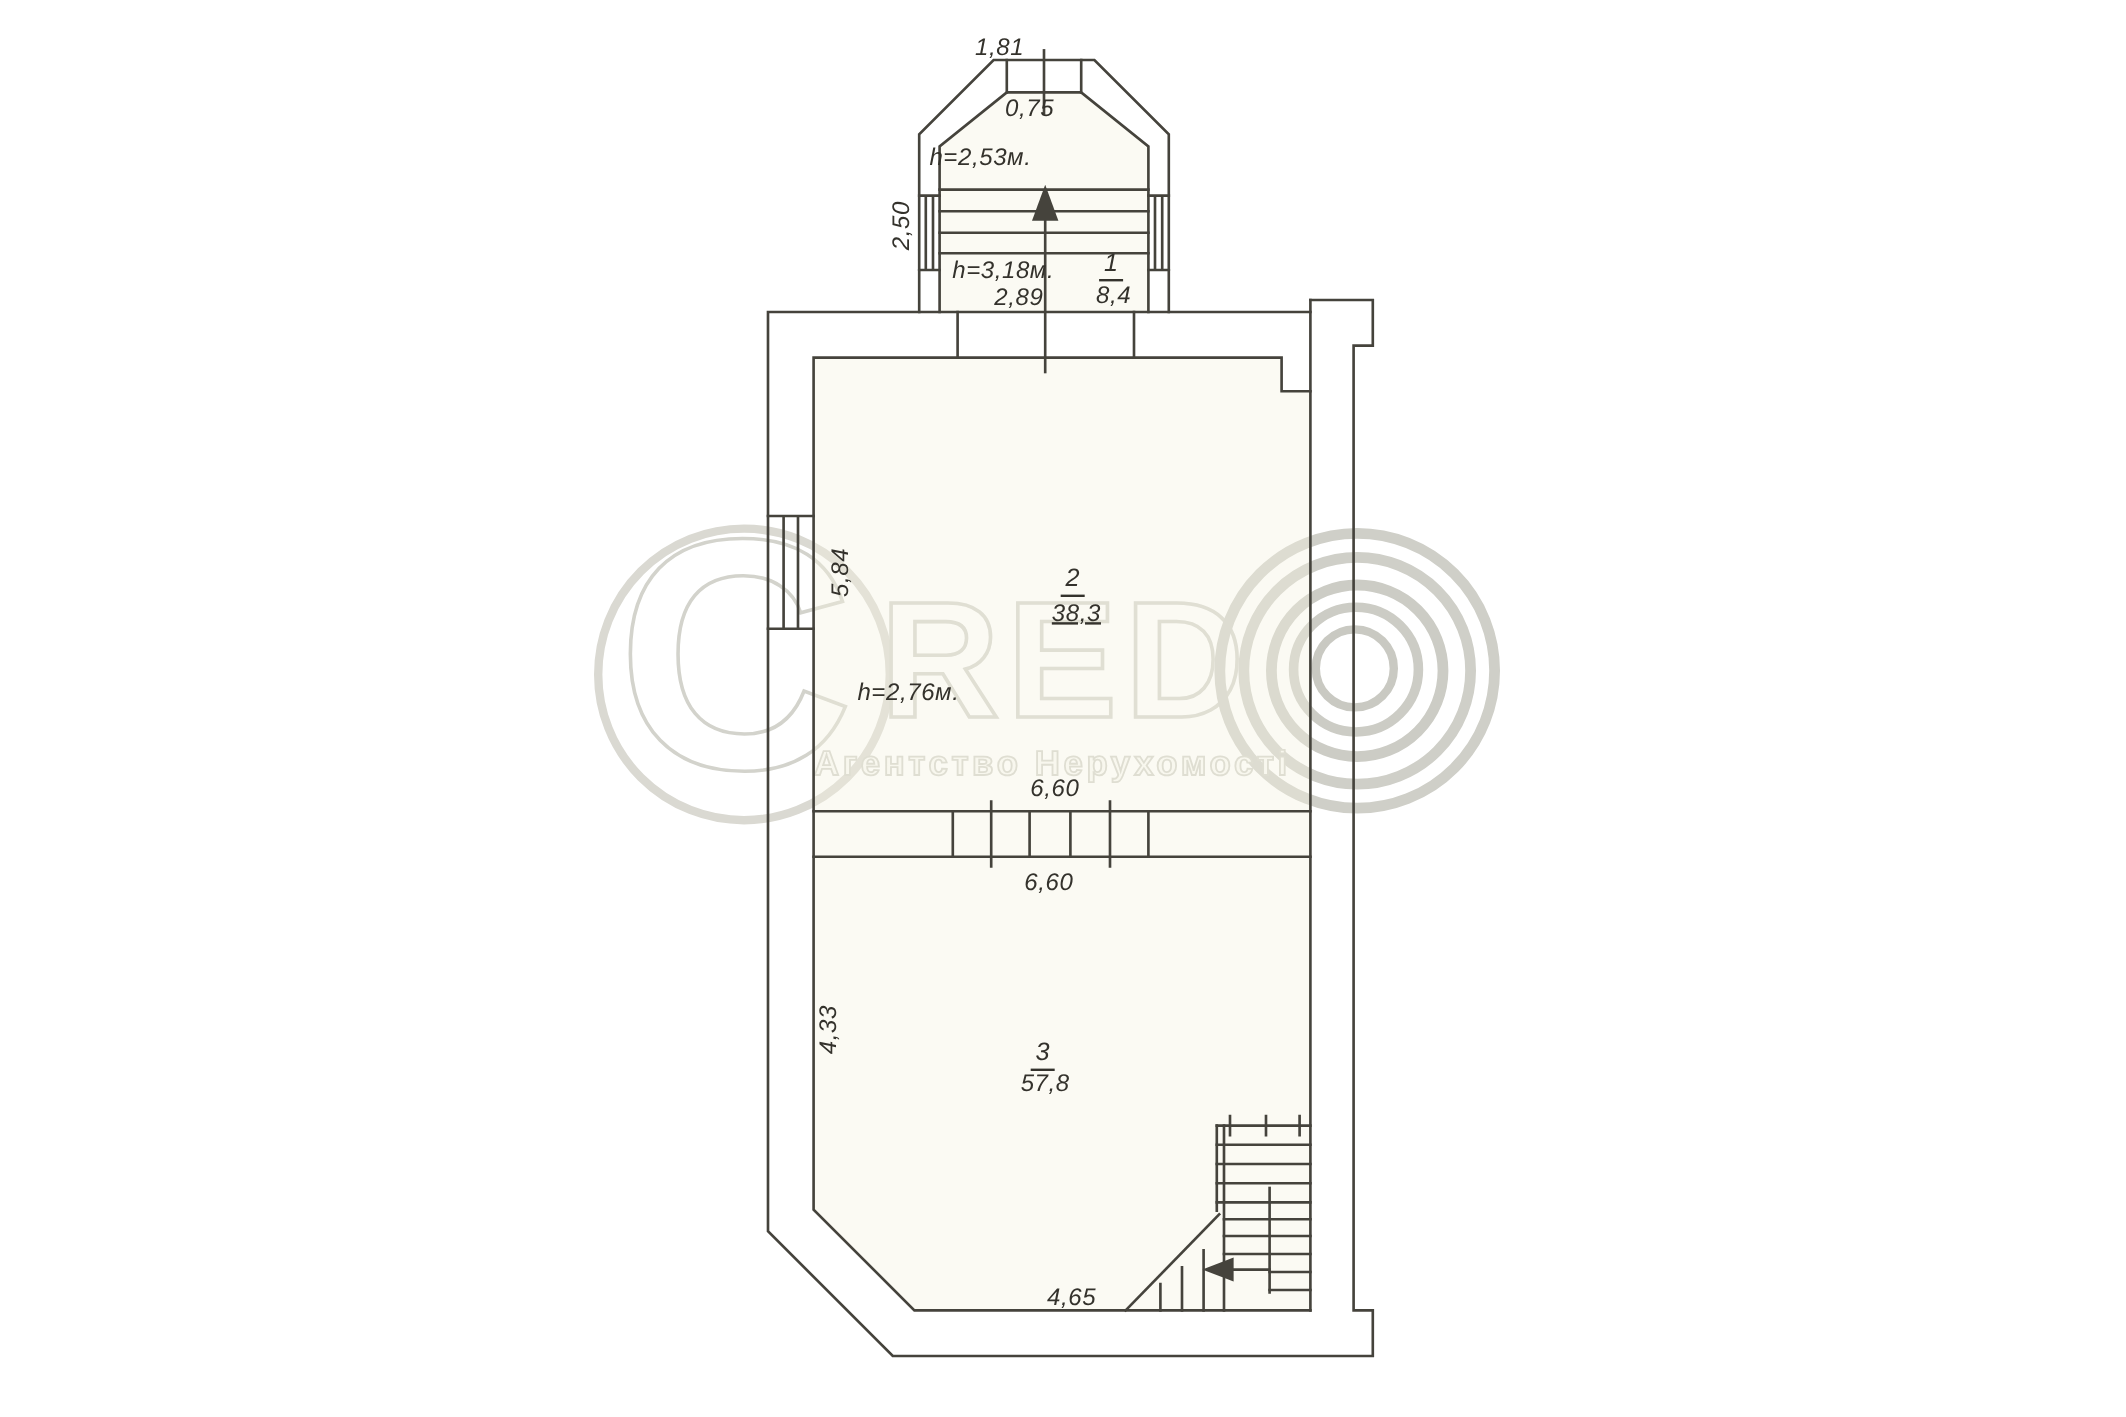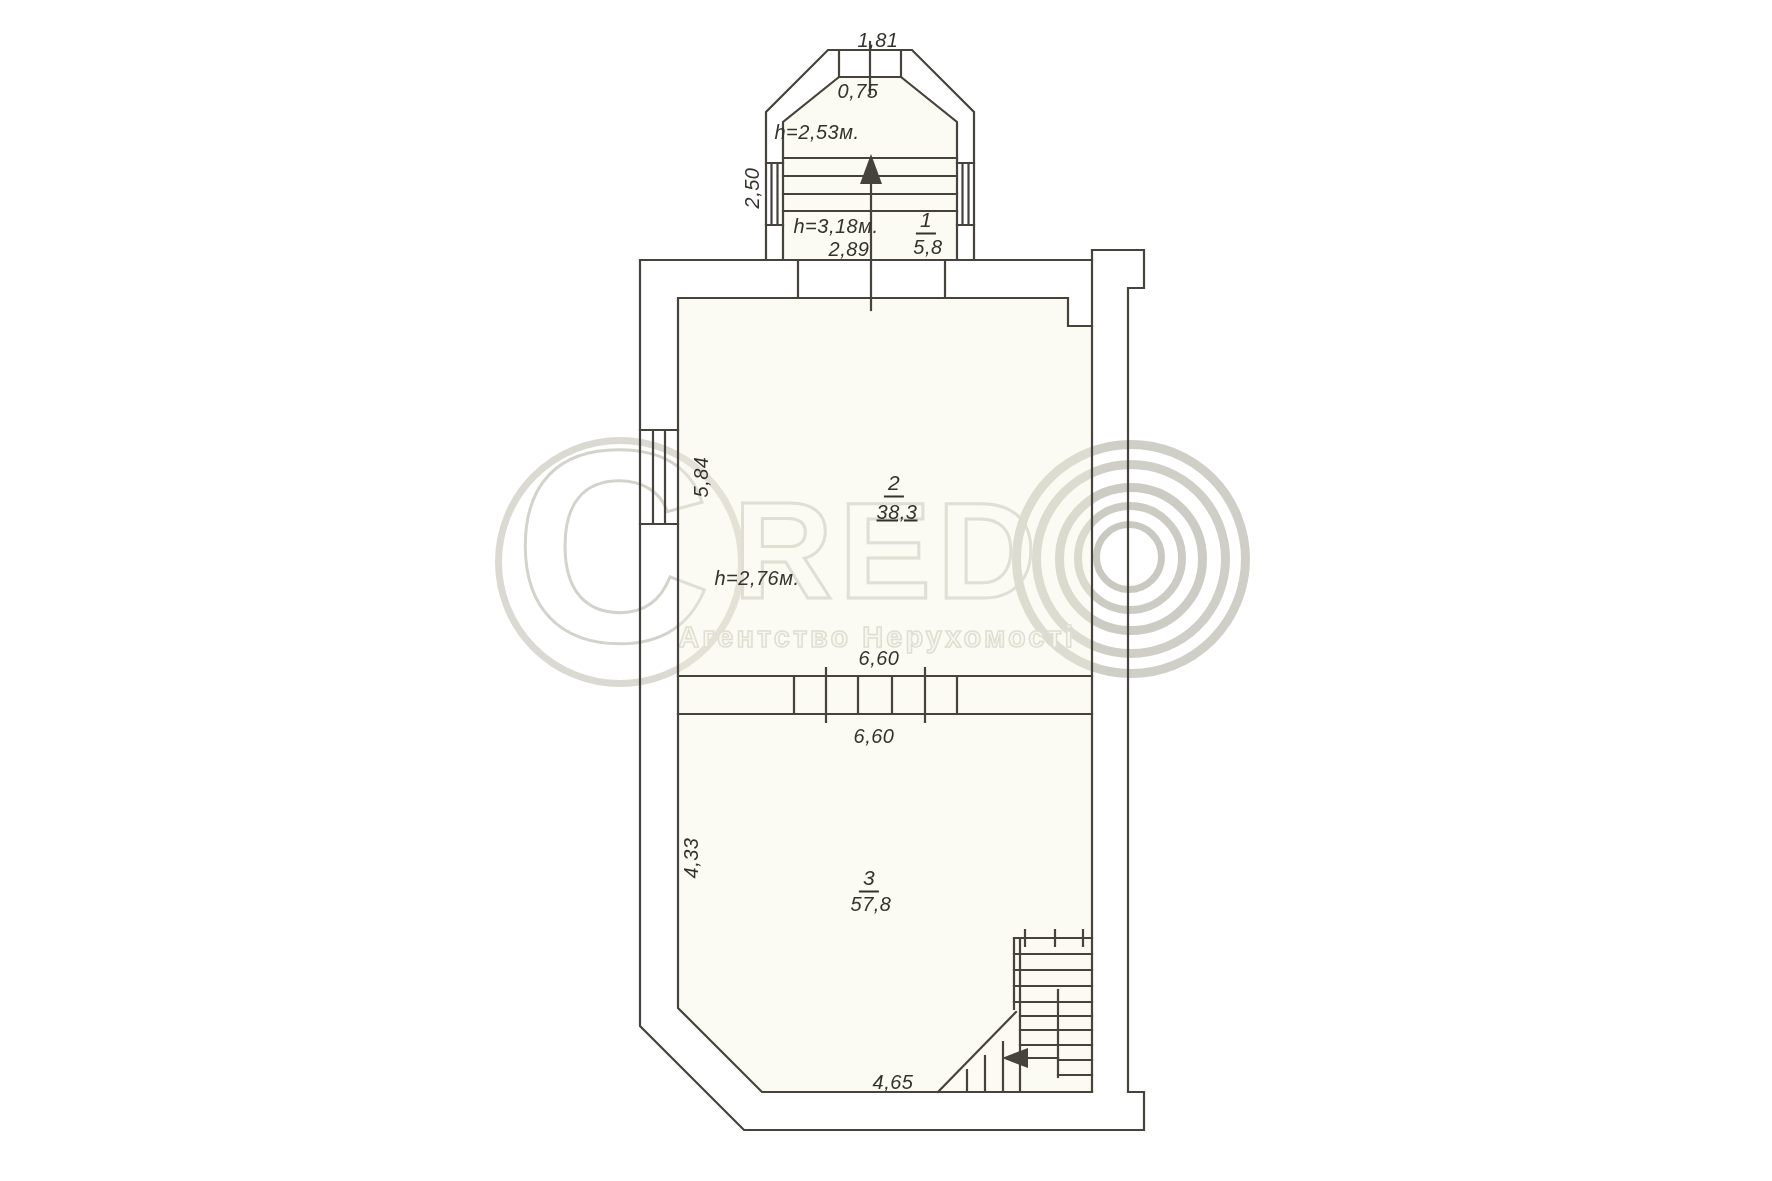--- a/index.html
+++ b/index.html
@@ -124,27 +124,27 @@
       <path class="ln" d="M 1016,1012 L 938,1092"></path>
       <path class="ln" d="M 1003,1042 V 1092 M 985,1056 V 1092 M 967,1070 V 1092"></path>
     </g>
 
     <g>
       <path class="ln" d="M 1058,1058 H 1016"></path>
       <polygon class="solid" points="1002,1058 1028,1048 1028,1068"></polygon>
     </g>
   </svg>
 
-  <span class="lbl" style="left:878px;top:40px;text-align:center;">1,81</span>
+  <span class="lbl" style="left:833px;top:40px;text-align:center;">1,81</span>
   <span class="lbl" style="left:858px;top:91px;">0,75</span>
   <span class="lbl" style="left:817px;top:132px;">h=2,53м.</span>
   <span class="lbl rot" style="left:752px;top:188px;">2,50</span>
   <span class="lbl" style="left:836px;top:226px;">h=3,18м.</span>
   <span class="lbl num" style="left:926px;top:221px;">1</span>
-  <span class="lbl" style="left:928px;top:247px;">5,8</span>
+  <span class="lbl" style="left:928px;top:247px;">8,4</span>
   <span class="lbl" style="left:849px;top:249px;">2,89</span>
 
   <span class="lbl rot" style="left:701px;top:477px;">5,84</span>
   <span class="lbl num" style="left:894px;top:484px;">2</span>
   <span class="lbl" style="left:897px;top:512px;text-decoration:underline;">38,3</span>
   <span class="lbl" style="left:757px;top:578px;">h=2,76м.</span>
   <span class="lbl" style="left:879px;top:658px;">6,60</span>
 
   <span class="lbl" style="left:874px;top:736px;">6,60</span>
   <span class="lbl rot" style="left:691px;top:858px;">4,33</span>

